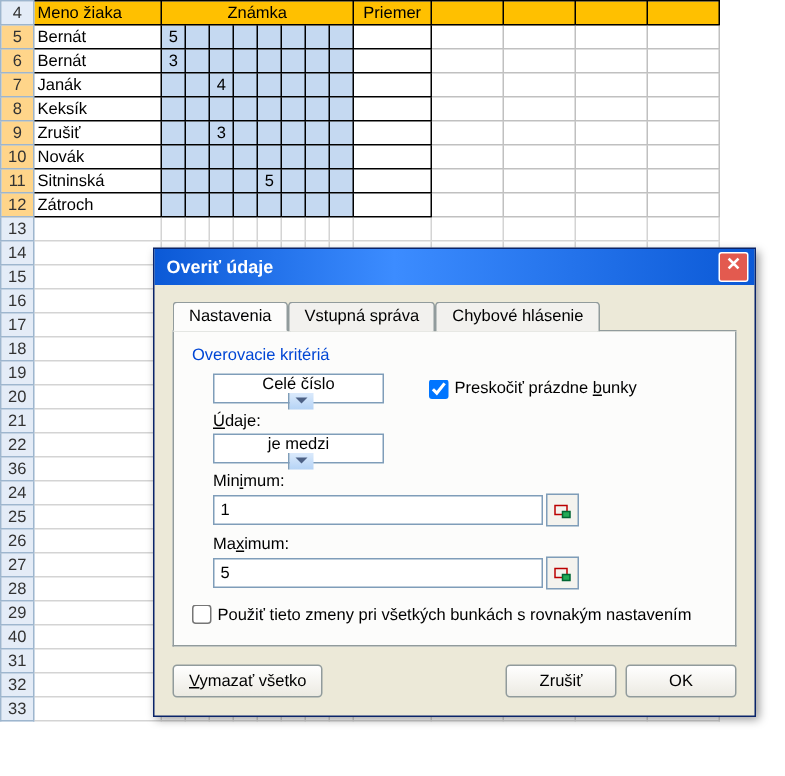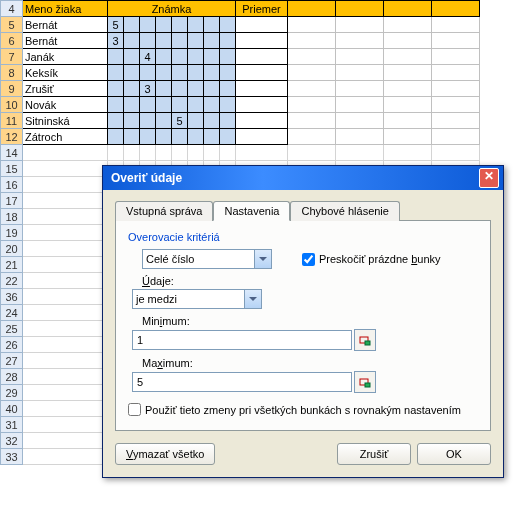--- a/index.html
+++ b/index.html
@@ -133,37 +133,38 @@
   .group-label {
     color: #0046d5;
     margin-bottom: 6px;
   }
   .field-label {
     margin: 6px 0 2px 14px;
   }
   .field-row {
     display: flex;
     align-items: center;
-    margin-left: 4px;
+    margin-left: 14px;
   }
   .combo, .textin {
     border: 1px solid #7f9db9;
     background: #fff;
     height: 20px;
     box-sizing: border-box;
     font-size: 11px;
     font-family: inherit;
     padding: 0 3px;
   }
   .combo {
-    width: 130px;
+    width: 114px;
     display: flex;
     align-items: center;
     justify-content: space-between;
     cursor: pointer;
+    flex-direction: column;
   }
   .combo-arrow {
     width: 16px;
     height: 18px;
     background: linear-gradient(#dbeafc, #b5d3f5);
     border-left: 1px solid #7f9db9;
     display: flex;
     align-items: center;
     justify-content: center;
     margin-right: -3px;
@@ -376,20 +377,37 @@
         <td class="avg-col"></td>
         <td class="ext-col"></td>
         <td class="ext-col"></td>
         <td class="ext-col"></td>
         <td class="ext-col"></td>
       </tr>
     </tbody>
 
   <tbody id="empty-rows">
       <tr class="empty-area">
+        <th class="rowhead">13</th>
+        <td style="width:85px"></td>
+        <td style="width:16px"></td>
+        <td style="width:16px"></td>
+        <td style="width:16px"></td>
+        <td style="width:16px"></td>
+        <td style="width:16px"></td>
+        <td style="width:16px"></td>
+        <td style="width:16px"></td>
+        <td style="width:16px"></td>
+        <td style="width:52px"></td>
+        <td style="width:48px"></td>
+        <td style="width:48px"></td>
+        <td style="width:48px"></td>
+        <td style="width:48px"></td>
+      </tr>
+      <tr class="empty-area">
         <th class="rowhead">14</th>
         <td style="width:85px"></td>
         <td style="width:16px"></td>
         <td style="width:16px"></td>
         <td style="width:16px"></td>
         <td style="width:16px"></td>
         <td style="width:16px"></td>
         <td style="width:16px"></td>
         <td style="width:16px"></td>
         <td style="width:16px"></td>
@@ -727,22 +745,22 @@
 
 <div class="dialog">
   <div class="titlebar">
     <span>Overiť údaje</span>
     <div class="closebtn">
       <span>✕</span>
     </div>
   </div>
   <div class="dialog-body">
     <div class="tabs">
+      <div class="tab active">Nastavenia</div>
       <div class="tab">Vstupná správa</div>
-      <div class="tab active">Nastavenia</div>
       <div class="tab">Chybové hlásenie</div>
     </div>
     <div class="tabpanel">
       <div class="group-label">Overovacie kritériá</div>
 
       <div class="allow-row">
         <div class="field-row" style="margin-left:14px">
           <div class="combo">
             <span>Celé číslo</span>
             <span class="combo-arrow"></span>

